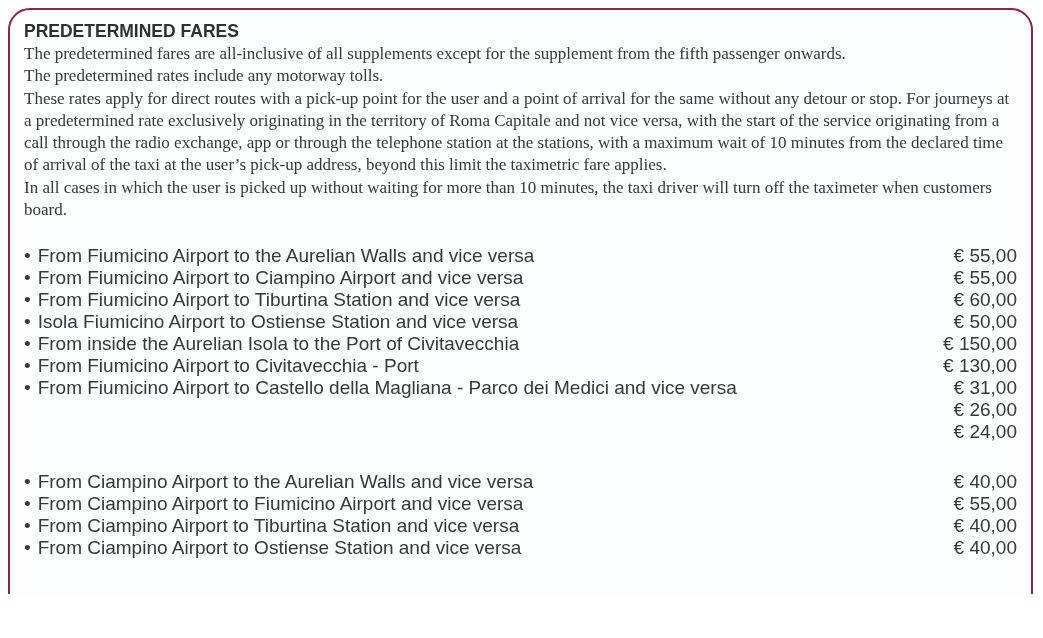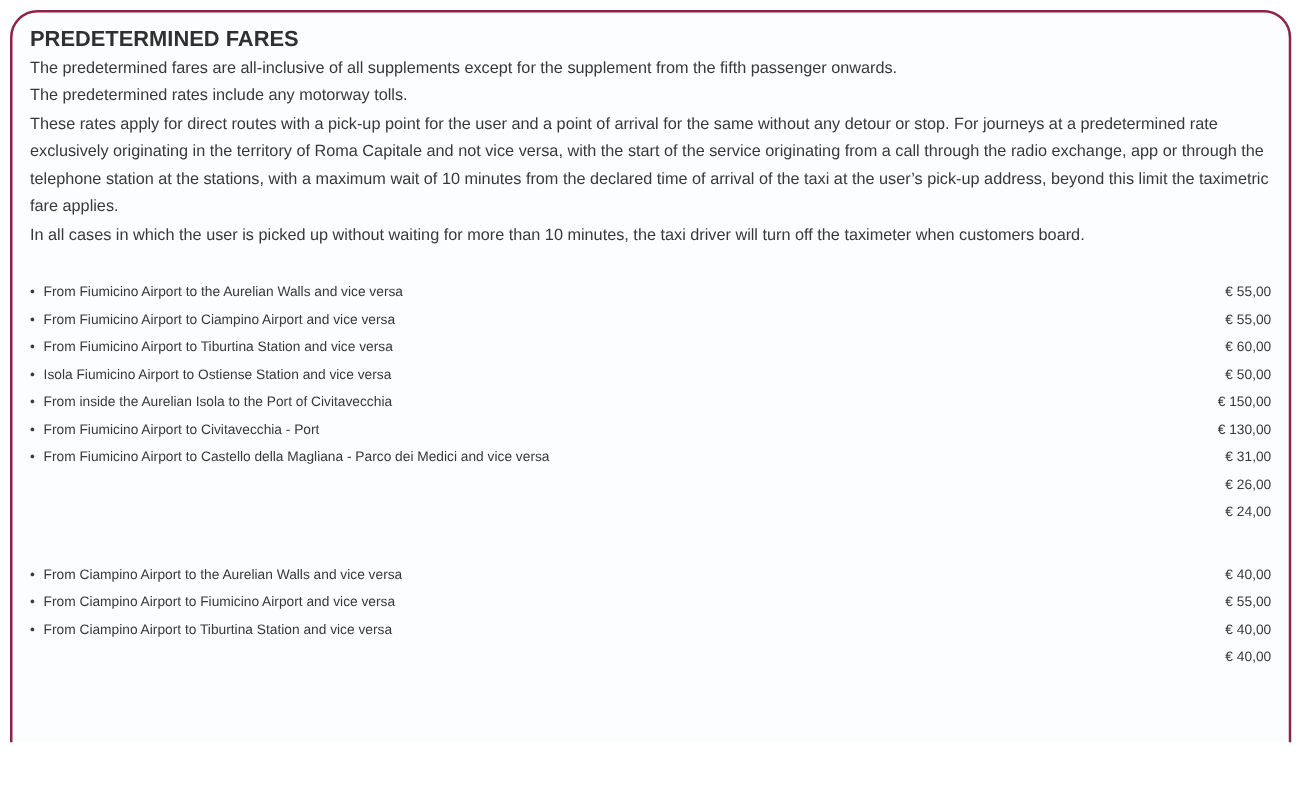--- a/index.html
+++ b/index.html
@@ -30,26 +30,27 @@
     color: #383838;
   }
   .title {
     font-weight: bold;
     font-size: 17.5px;
     line-height: 24px;
     color: #303030;
   }
   .para {
     margin: 0;
-    font-size: 13px;
+    font-size: 17px;
     line-height: 22.3px;
+    font-family: Liberation Serif, serif;
   }
   .fare-list {
     margin-top: 24px;
-    font-size: 11px;
+    font-size: 19px;
   }
   .fare-group + .fare-group {
     margin-top: 28px;
   }
   .fare-row {
     display: flex;
     line-height: 22px;
     white-space: nowrap;
   }
   .fare-route {
@@ -123,19 +124,20 @@
   </div>
           <div class="fare-row">
     <span class="fare-route"><span class="bullet">•</span><span class="route-text">From Ciampino Airport to Fiumicino Airport and vice versa</span></span>
     <span class="fare-price">€ 55,00</span>
   </div>
           <div class="fare-row">
     <span class="fare-route"><span class="bullet">•</span><span class="route-text">From Ciampino Airport to Tiburtina Station and vice versa</span></span>
     <span class="fare-price">€ 40,00</span>
   </div>
           <div class="fare-row">
+    <span class="fare-route"><span class="bullet">•</span><span class="route-text">From Ciampino Airport to Ostiense Station and vice versa</span></span>
     <span class="fare-price">€ 40,00</span>
   </div>
         </div>
       </div>
 
   </div>
 </div>
 
 </body></html>

